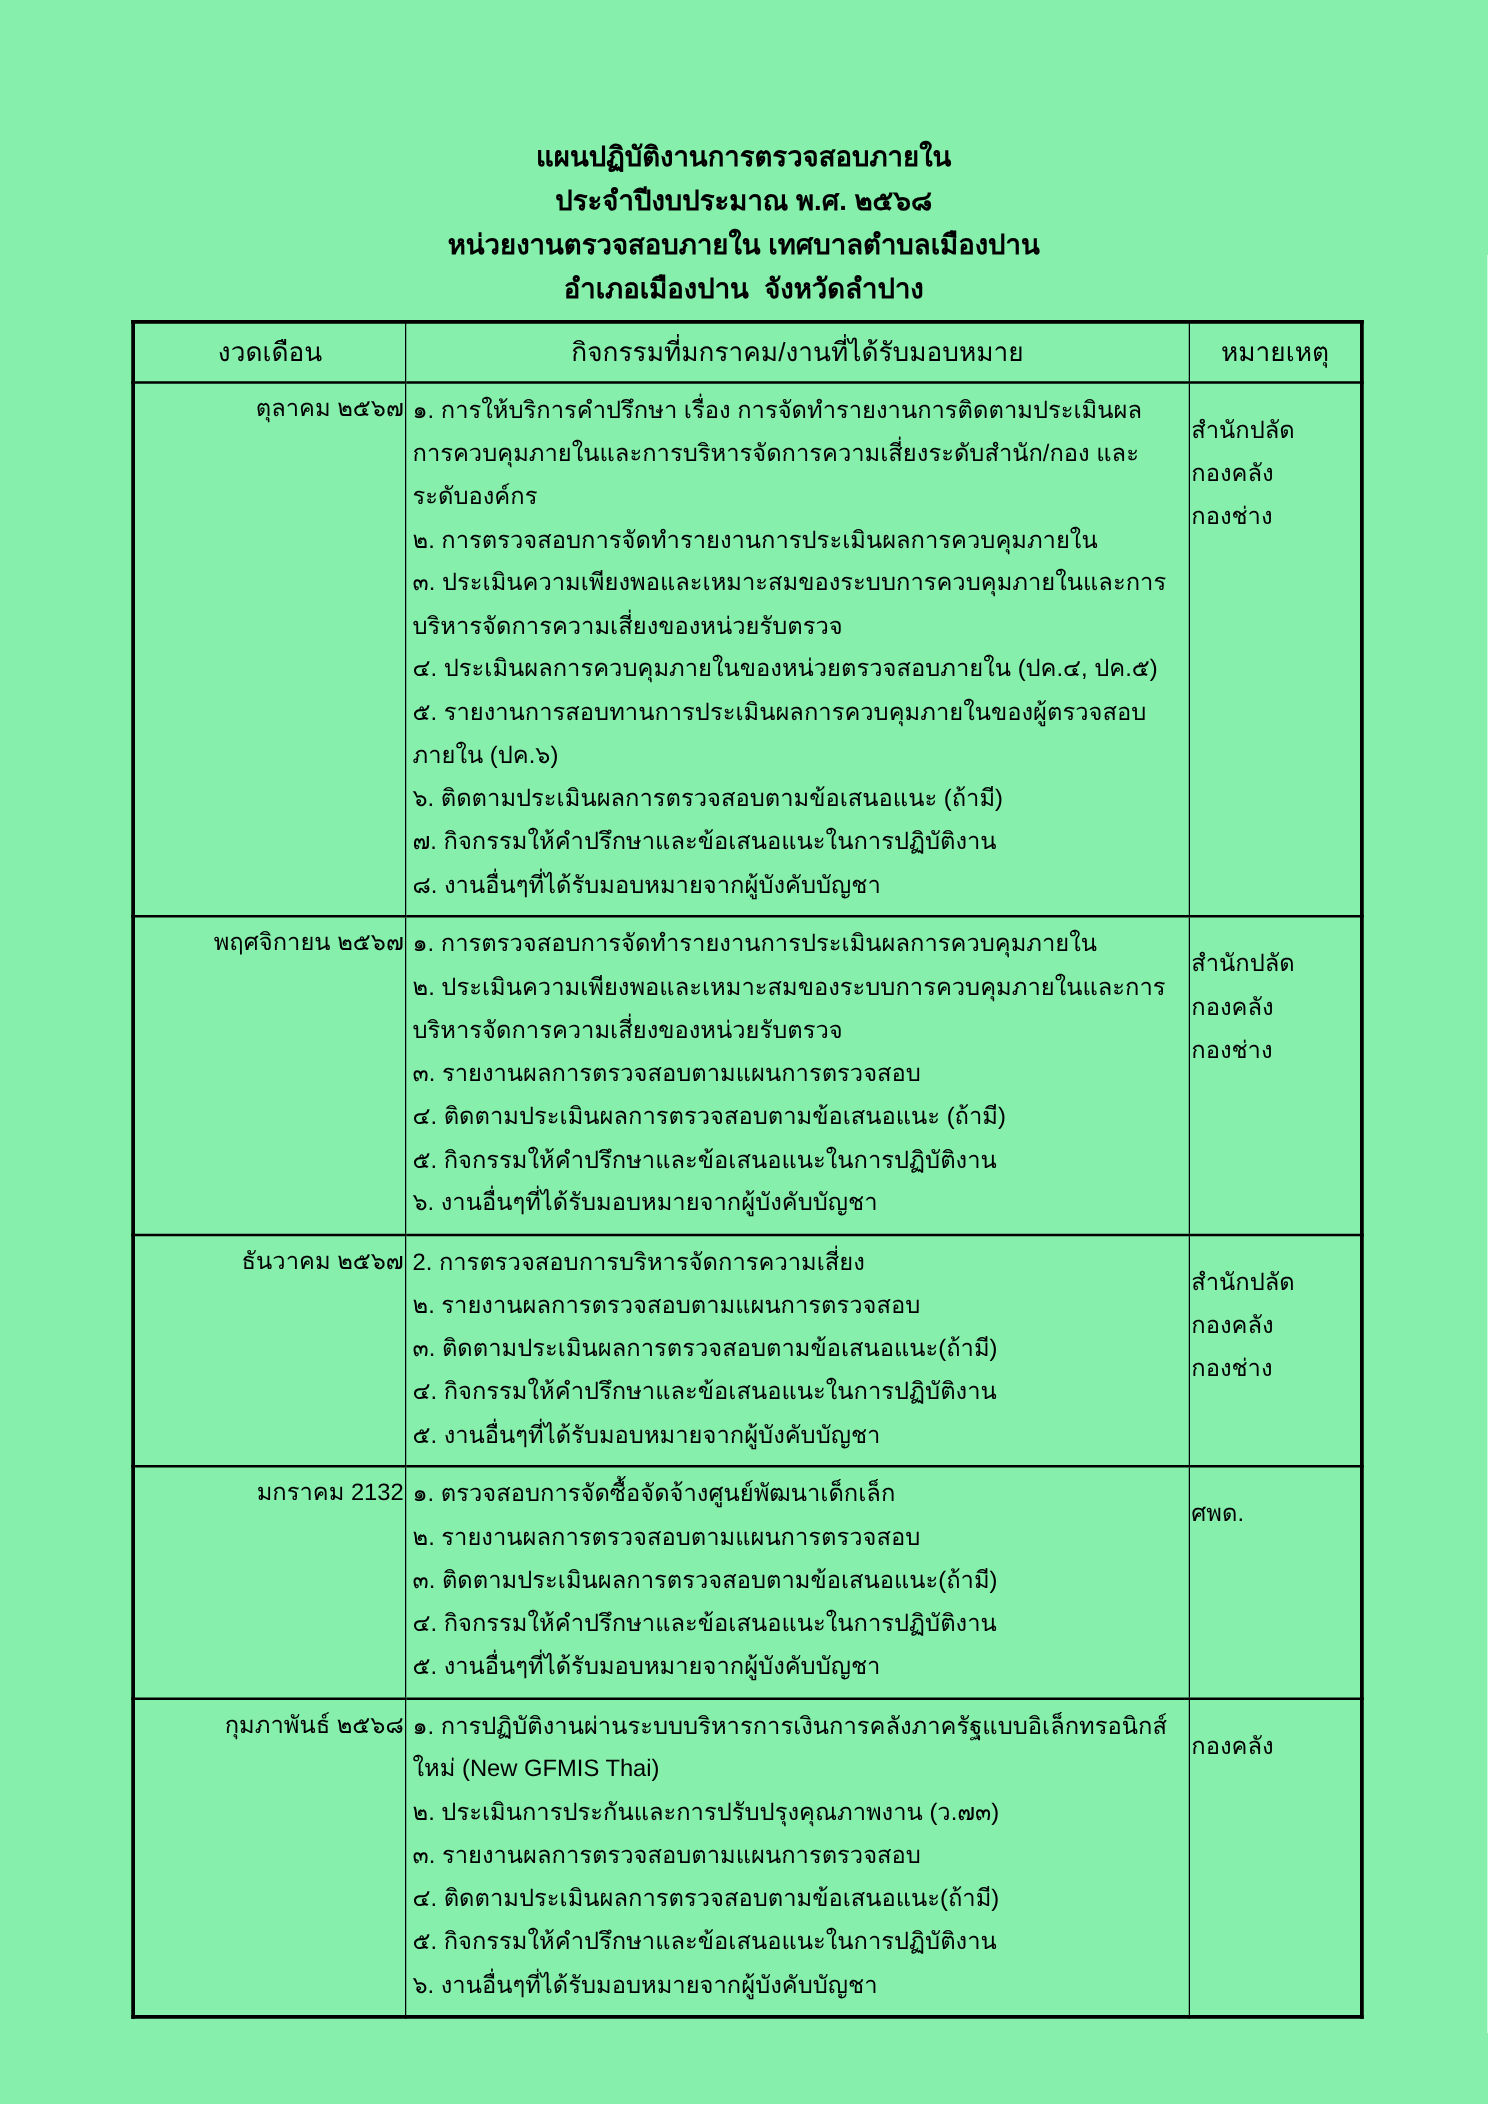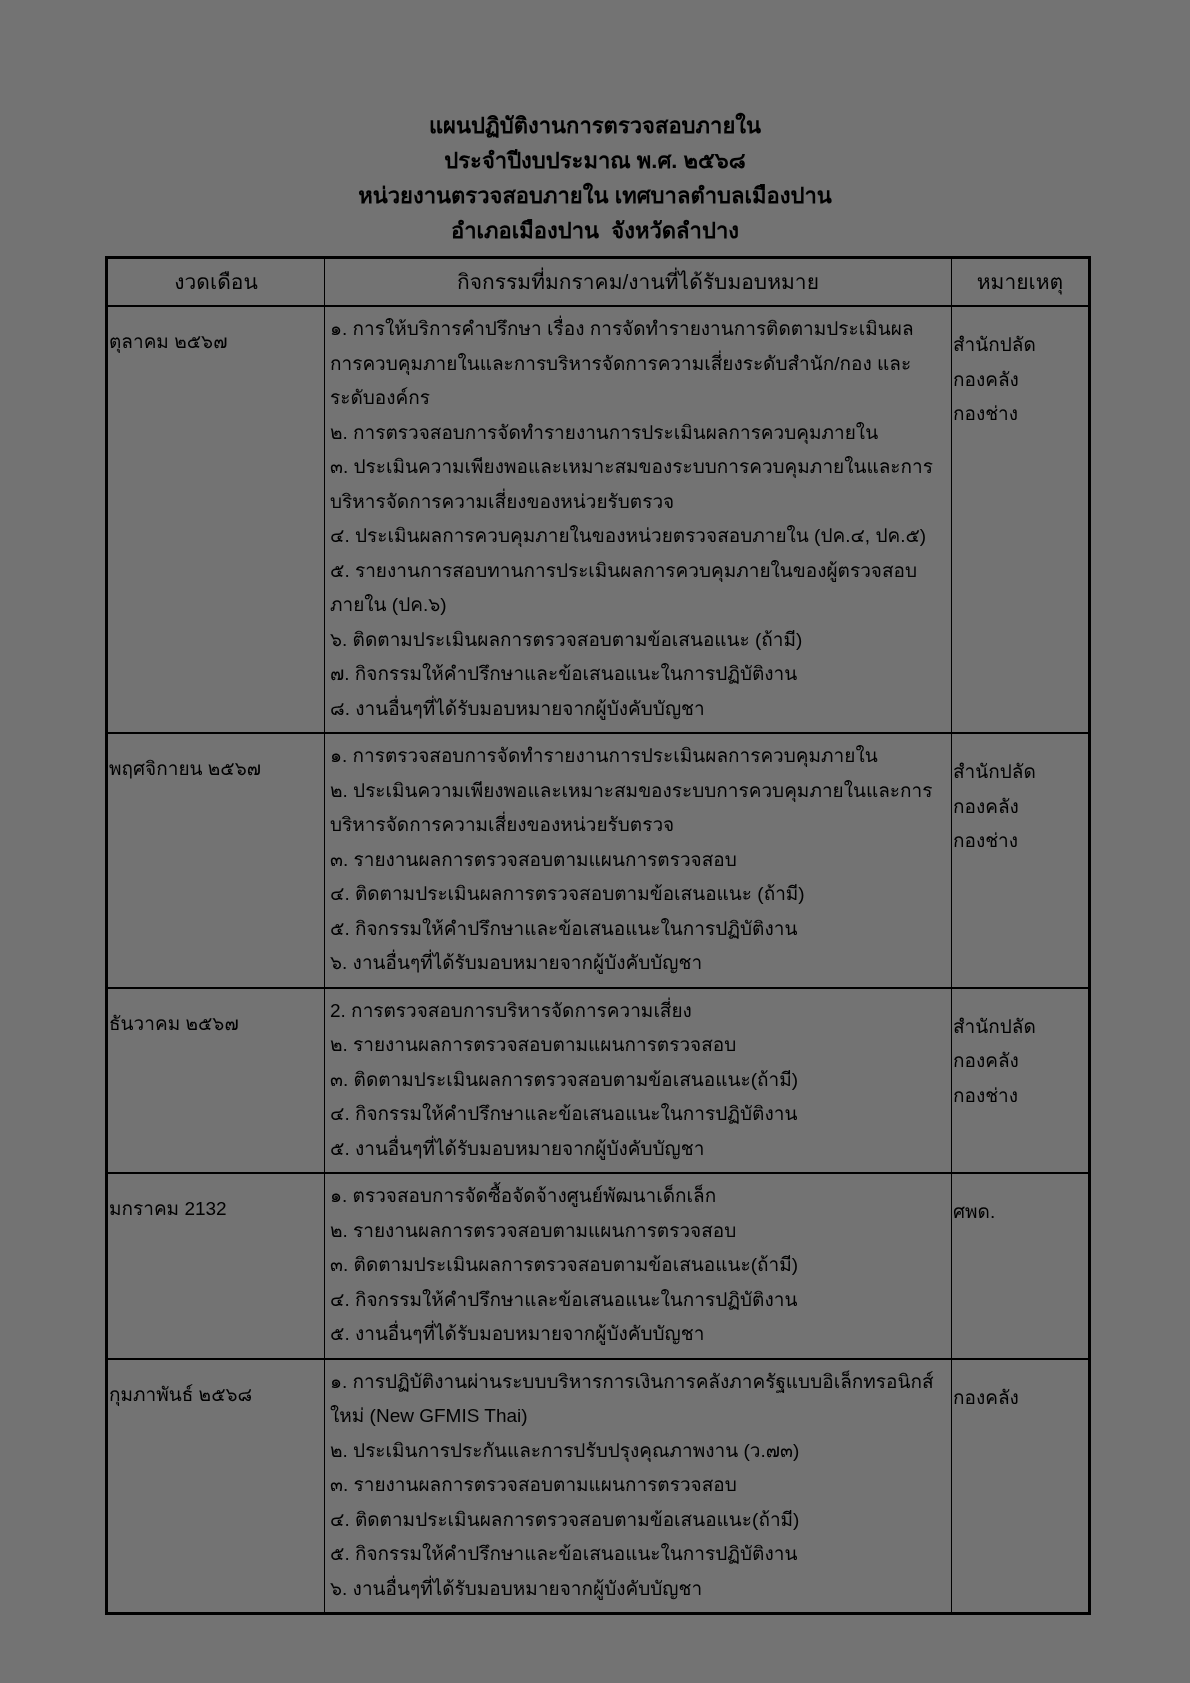--- a/index.html
+++ b/index.html
@@ -4,21 +4,21 @@
 <style>
   html, body {
     margin: 0;
     padding: 0;
     background: #ffffff;
   }
   .page {
     position: relative;
     width: 1190px;
     height: 1683px;
-    background: #737373;
+    background: #86efac;
     color: #000000;
     font-family: "Liberation Sans", "DejaVu Sans", sans-serif;
     overflow: hidden;
   }
   .title-block {
     padding-top: 108px;
     text-align: center;
   }
   .title-line {
     font-size: 22px;
@@ -48,22 +48,22 @@
   .plan-table td {
     border-left: 1px solid #000000;
     border-right: 1px solid #000000;
     border-top: 2px solid #000000;
     border-bottom: 2px solid #000000;
     vertical-align: top;
     font-size: 19px;
     line-height: 34.5px;
   }
   td.col-month {
-    text-align: left;
-    padding-top: 18px;
+    text-align: right;
+    padding-top: 4px;
   }
   td.col-activities {
     text-align: left;
     padding: 5px 6px 6px 5px;
   }
   td.col-remarks {
     text-align: left;
     padding-top: 21px;
   }
   .activity-item { margin: 0; }

